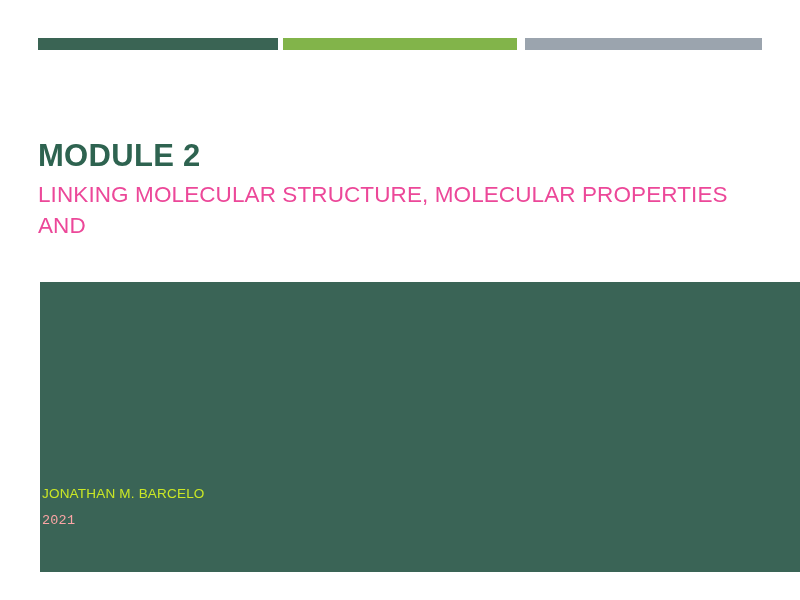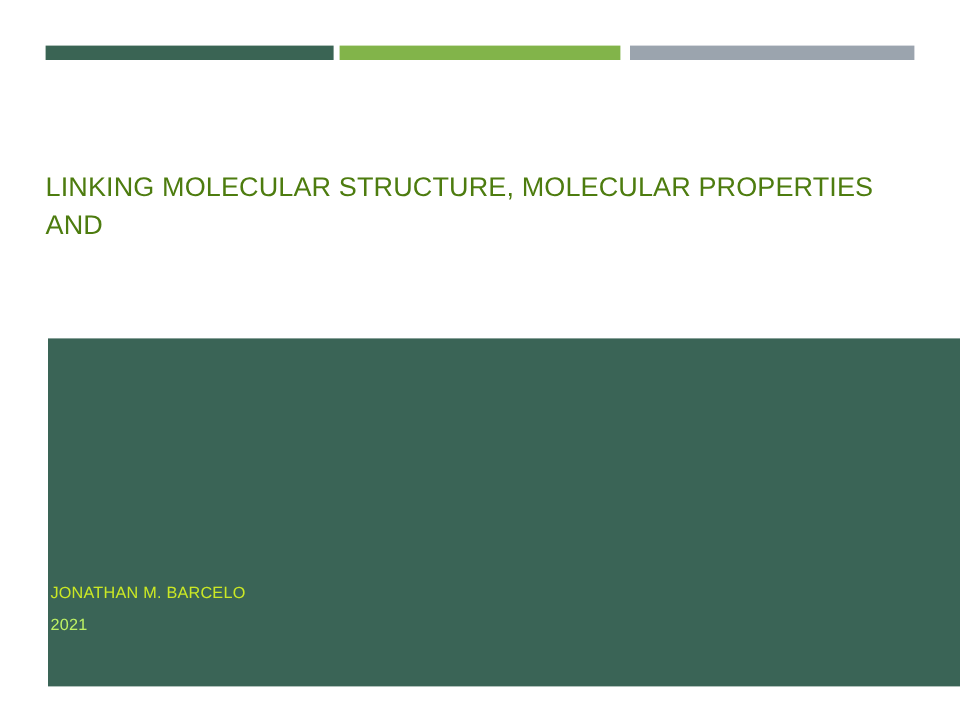--- a/index.html
+++ b/index.html
@@ -91,25 +91,26 @@
 
 <div class="slide" style="background: rgb(255, 255, 255);">
 
   <div class="accent-bars">
     <div class="accent-bar dark" style="background: rgb(58, 100, 84);"></div>
     <div class="accent-bar light" style="background: rgb(130, 180, 74);"></div>
     <div class="accent-bar gray" style="background: rgb(155, 164, 174);"></div>
   </div>
 
   <div class="title-block">
-    <h2 class="slide-subtitle" style="color: #4d7c0f;">
+    <h1 class="slide-title" style="color: rgb(46, 99, 80);">MODULE 2</h1>
+    <h2 class="slide-subtitle" style="color: #ec4899;">
       <span style="display: block;">LINKING MOLECULAR STRUCTURE, MOLECULAR PROPERTIES AND</span>
     </h2>
   </div>
 
   <div class="content-panel" style="background: rgb(58, 100, 86);">
     <div class="byline">
       <p class="byline-author" style="color: rgb(203, 232, 37);">JONATHAN M. BARCELO</p>
-      <p class="byline-year" style="color: #bef264;">2021</p>
+      <p class="byline-year" style="color: #fca5a5; font-family: Liberation Mono, monospace;">2021</p>
     </div>
   </div>
 
 </div>
 
 </body></html>

